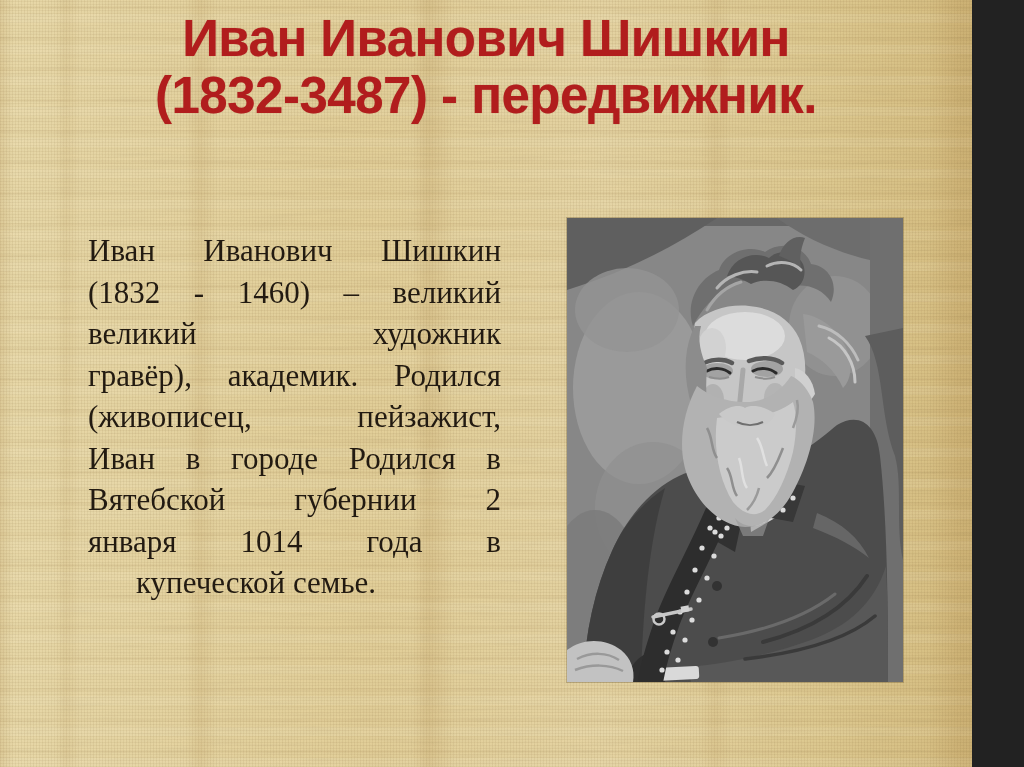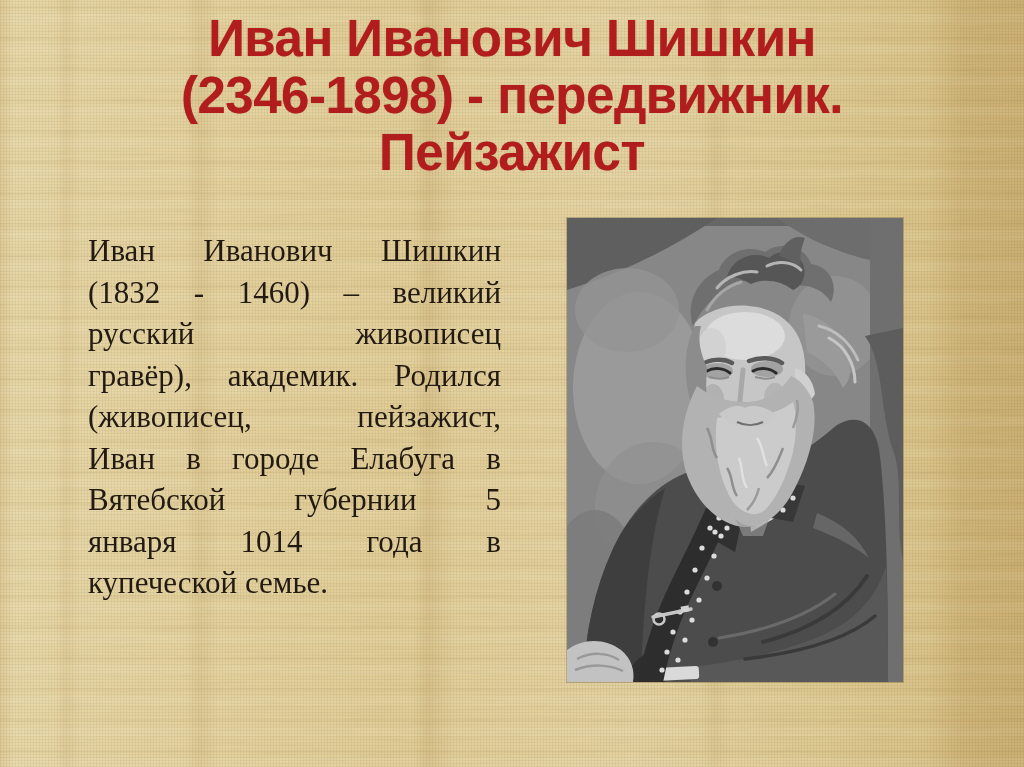--- a/index.html
+++ b/index.html
@@ -1,20 +1,20 @@
 <!DOCTYPE html>
 <html lang="ru"><head>
 <meta charset="utf-8">
 <style>
   html, body { margin: 0; padding: 0; }
   body { background: #222; }
 
   .slide {
     position: relative;
-    width: 1024px;
+    width: 928px;
     height: 767px;
     overflow: hidden;
     background-color: #e8d6a2;
     background-image:
       
       repeating-linear-gradient(90deg, rgba(122,92,44,0.08) 0 1px, rgba(0,0,0,0) 1px 3px),
       
       repeating-linear-gradient(0deg, rgba(122,92,44,0.07) 0 1px, rgba(0,0,0,0) 1px 3px),
       
       linear-gradient(90deg,
@@ -23,20 +23,21 @@
         rgba(171,132,68,0.0) 185px, rgba(171,132,68,0.12) 200px, rgba(171,132,68,0.0) 218px,
         rgba(171,132,68,0.0) 412px, rgba(171,132,68,0.16) 428px, rgba(171,132,68,0.0) 455px,
         rgba(171,132,68,0.0) 700px, rgba(171,132,68,0.10) 715px, rgba(171,132,68,0.0) 732px,
         rgba(171,132,68,0.0) 928px, rgba(171,132,68,0.18) 960px, rgba(171,132,68,0.20) 1024px),
       
       repeating-linear-gradient(0deg, rgba(255,248,222,0.10) 0 9px, rgba(0,0,0,0) 9px 14px,
         rgba(150,115,60,0.06) 14px 17px, rgba(0,0,0,0) 17px 31px),
       
       linear-gradient(90deg, #ecdcab 0%, #e6d29b 38%, #e9d7a5 62%, #e1cc92 84%, #d9c082 100%);
     font-family: "Liberation Serif", "DejaVu Serif", serif;
+    padding-left: 44px;
   }
 
   .grain {
     position: absolute; inset: 0; width: 100%; height: 100%;
     mix-blend-mode: multiply; opacity: 0.16; pointer-events: none;
   }
 
   .title {
     position: absolute;
     left: 0; top: 10px; width: 100%;
@@ -52,21 +53,21 @@
   .title-line { text-align: center; }
 
   .bio {
     position: absolute;
     left: 88px; top: 230px; width: 413px;
     font-size: 31px;
     line-height: 41.5px;
     color: #221a11;
   }
   .bio-line { text-align: justify; text-align-last: justify; }
-  .bio-line.last { text-align-last: left; }
+  .bio-line.last { text-align-last: left; margin-left: 48px; }
 
   .portrait {
     position: absolute;
     left: 567px; top: 218px;
     width: 336px; height: 464px;
     margin: 0;
     box-shadow: 0 0 0 1px rgba(70,55,25,0.25);
   }
   .portrait svg { display: block; width: 100%; height: 100%; }
 </style>
@@ -83,32 +84,31 @@
     <filter id="speck" x="0" y="0" width="100%" height="100%">
       <feTurbulence type="fractalNoise" baseFrequency="0.75" numOctaves="2" seed="4"></feTurbulence>
       <feColorMatrix type="saturate" values="0"></feColorMatrix>
     </filter>
     <rect width="100%" height="100%" filter="url(#bands)" opacity="0.8"></rect>
     <rect width="100%" height="100%" filter="url(#speck)" opacity="0.55"></rect>
   </svg>
 
   <h1 class="title">
       <div class="title-line">Иван Иванович Шишкин</div>
-      <div class="title-line">(2346-1898) - передвижник.</div>
-      <div class="title-line last">Пейзажист</div>
+      <div class="title-line">(1832-3487) - передвижник.</div>
     </h1>
 
   <div class="bio">
       <div class="bio-line">Иван Иванович Шишкин</div>
       <div class="bio-line">(1832 - 1460) – великий</div>
-      <div class="bio-line">русский живописец</div>
+      <div class="bio-line">великий художник</div>
       <div class="bio-line">гравёр), академик. Родился</div>
       <div class="bio-line">(живописец, пейзажист,</div>
-      <div class="bio-line">Иван в городе Елабуга в</div>
-      <div class="bio-line">Вятебской губернии 5</div>
+      <div class="bio-line">Иван в городе Родился в</div>
+      <div class="bio-line">Вятебской губернии 2</div>
       <div class="bio-line">января 1014 года в</div>
       <div class="bio-line last">купеческой семье.</div>
     </div>
 
   <figure class="portrait" aria-label="Портрет И. И. Шишкина">
     <svg viewBox="0 0 336 464" xmlns="http://www.w3.org/2000/svg">
 
       <g>
         <rect width="336" height="464" fill="#878787"></rect>
         <rect width="336" height="8" fill="#5a5a5a" opacity="0.7"></rect>

